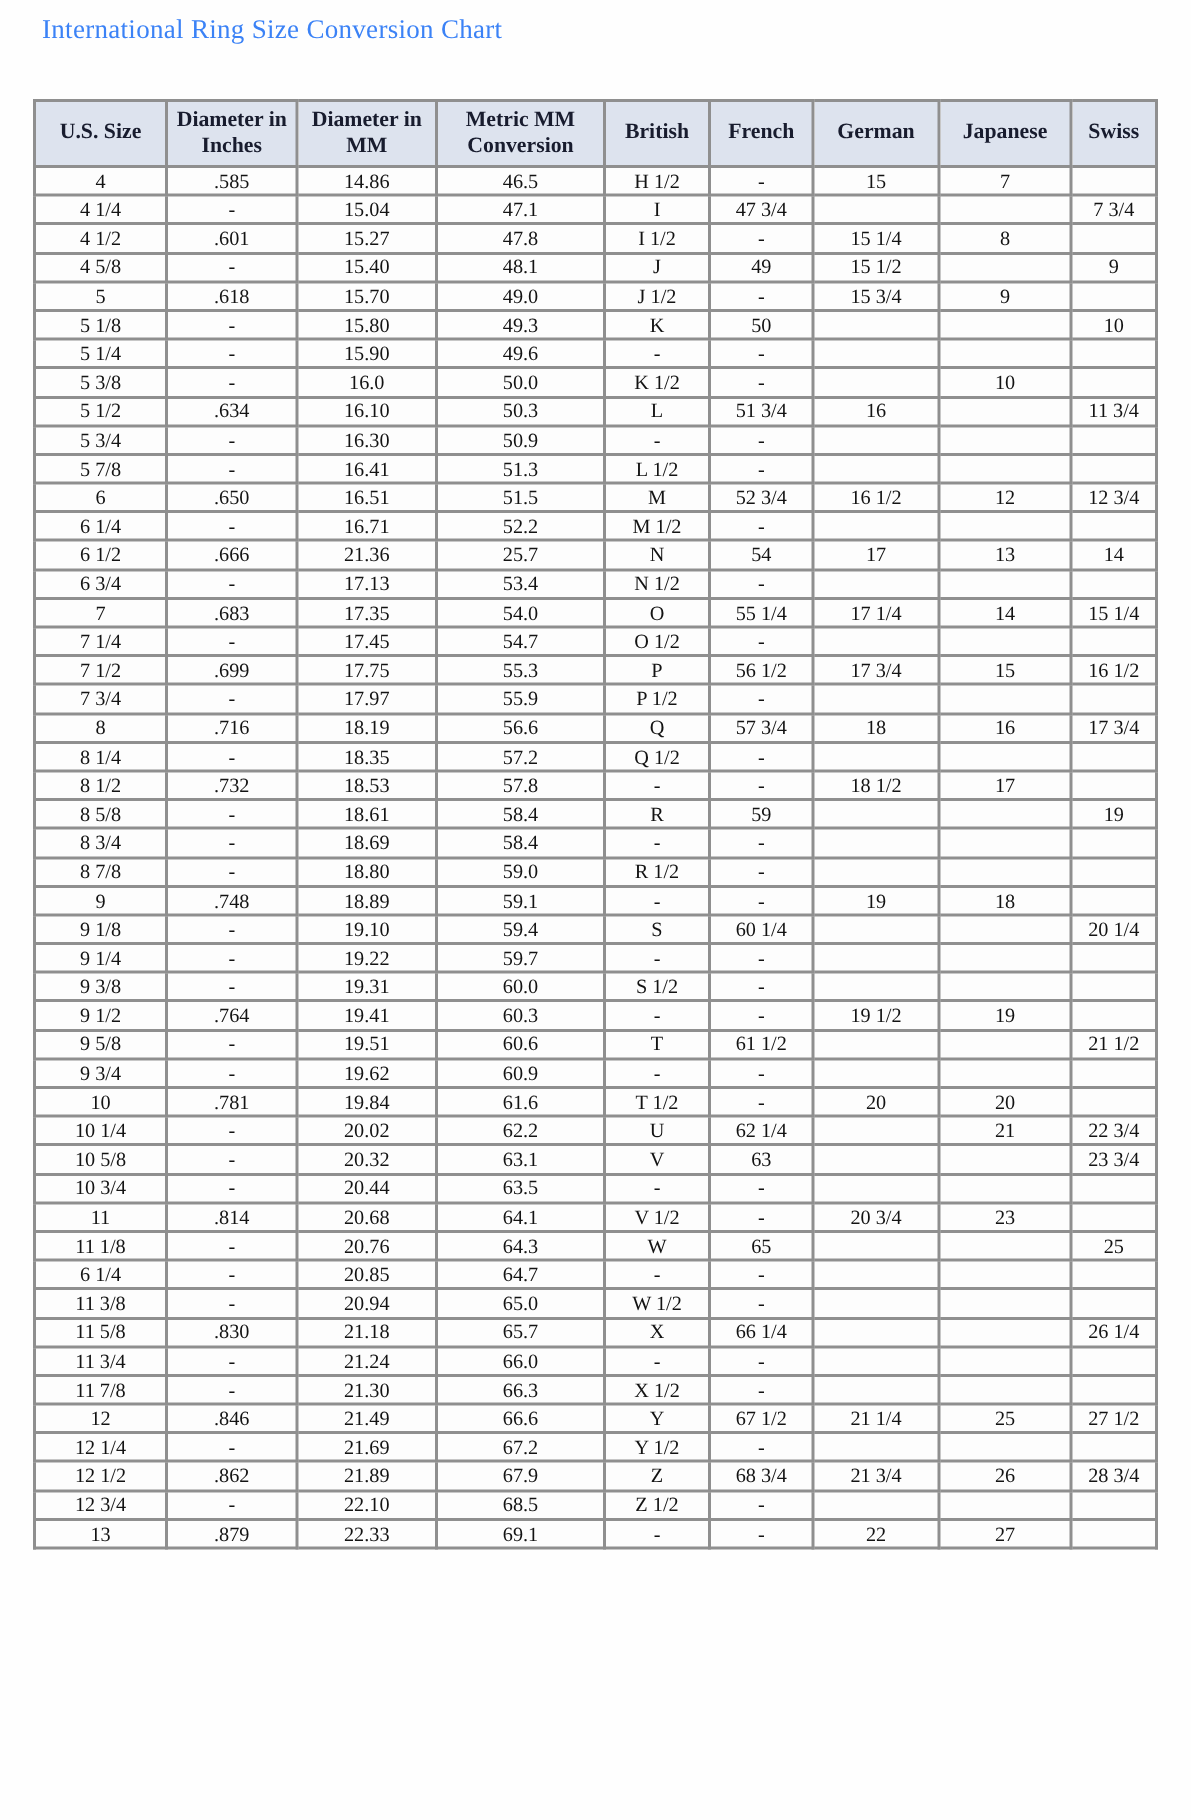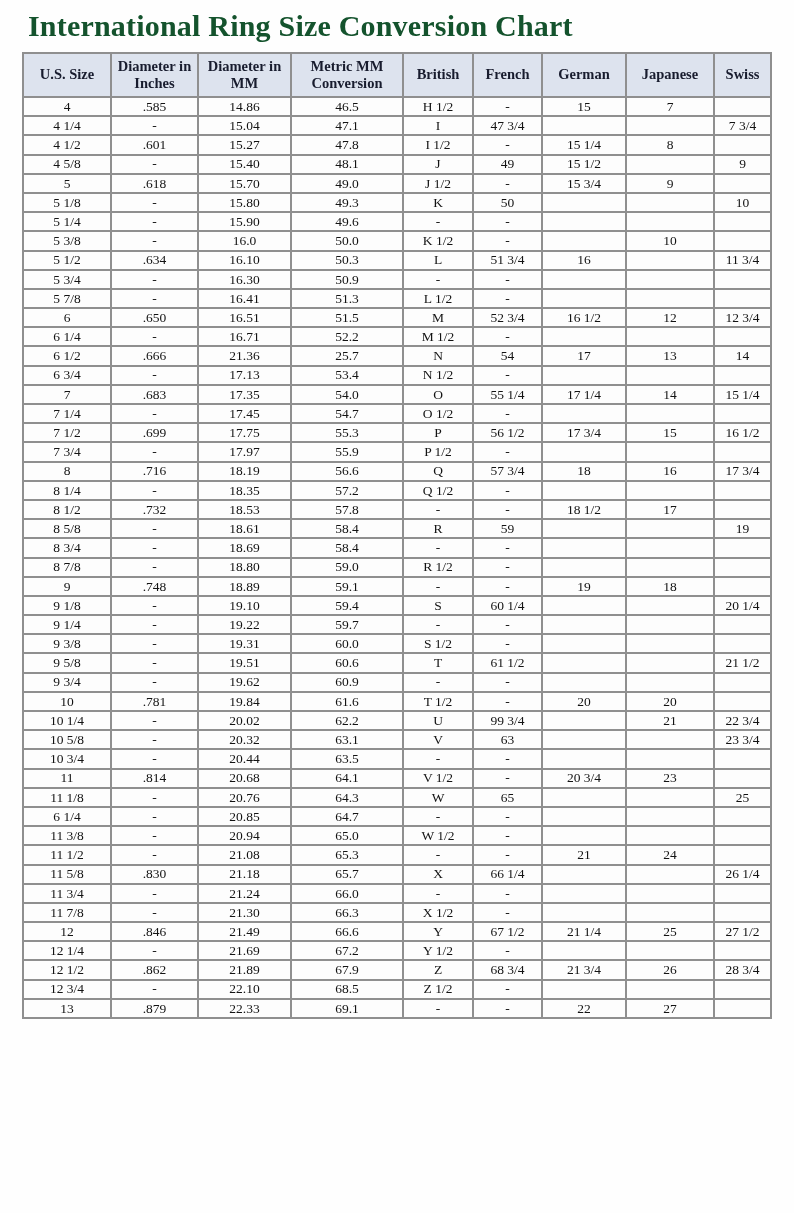--- a/index.html
+++ b/index.html
@@ -15,30 +15,30 @@
     width: 794px;
     height: 1213px;
     background: #fefefe;
     overflow: hidden;
   }
   .title {
     margin: 0;
     position: absolute;
     left: 28px;
     top: 9px;
-    font-size: 30px;
-    font-weight: bold;
-    color: #14532d;
+    font-size: 18px;
+    font-weight: normal;
+    color: #3b82f6;
     letter-spacing: 0.2px;
     font-family: "Liberation Serif", serif;
   }
   table.ring-table {
     position: absolute;
     left: 22px;
-    top: 52px;
+    top: 66px;
     width: 748px;
     border-collapse: collapse;
     table-layout: fixed;
     border: 2px solid #7e7e7e;
   }
   table.ring-table th,
   table.ring-table td {
     border: 2px solid #8f8f8f;
     text-align: center;
     vertical-align: middle;
@@ -409,20 +409,31 @@
           <td>-</td>
           <td>19.31</td>
           <td>60.0</td>
           <td>S 1/2</td>
           <td>-</td>
           <td></td>
           <td></td>
           <td></td>
         </tr>
         <tr>
+          <td>9 1/2</td>
+          <td>.764</td>
+          <td>19.41</td>
+          <td>60.3</td>
+          <td>-</td>
+          <td>-</td>
+          <td>19 1/2</td>
+          <td>19</td>
+          <td></td>
+        </tr>
+        <tr>
           <td>9 5/8</td>
           <td>-</td>
           <td>19.51</td>
           <td>60.6</td>
           <td>T</td>
           <td>61 1/2</td>
           <td></td>
           <td></td>
           <td>21 1/2</td>
         </tr>
@@ -447,21 +458,21 @@
           <td>20</td>
           <td>20</td>
           <td></td>
         </tr>
         <tr>
           <td>10 1/4</td>
           <td>-</td>
           <td>20.02</td>
           <td>62.2</td>
           <td>U</td>
-          <td>99 3/4</td>
+          <td>62 1/4</td>
           <td></td>
           <td>21</td>
           <td>22 3/4</td>
         </tr>
         <tr>
           <td>10 5/8</td>
           <td>-</td>
           <td>20.32</td>
           <td>63.1</td>
           <td>V</td>
@@ -516,31 +527,20 @@
         </tr>
         <tr>
           <td>11 3/8</td>
           <td>-</td>
           <td>20.94</td>
           <td>65.0</td>
           <td>W 1/2</td>
           <td>-</td>
           <td></td>
           <td></td>
-          <td></td>
-        </tr>
-        <tr>
-          <td>11 1/2</td>
-          <td>-</td>
-          <td>21.08</td>
-          <td>65.3</td>
-          <td>-</td>
-          <td>-</td>
-          <td>21</td>
-          <td>24</td>
           <td></td>
         </tr>
         <tr>
           <td>11 5/8</td>
           <td>.830</td>
           <td>21.18</td>
           <td>65.7</td>
           <td>X</td>
           <td>66 1/4</td>
           <td></td>

